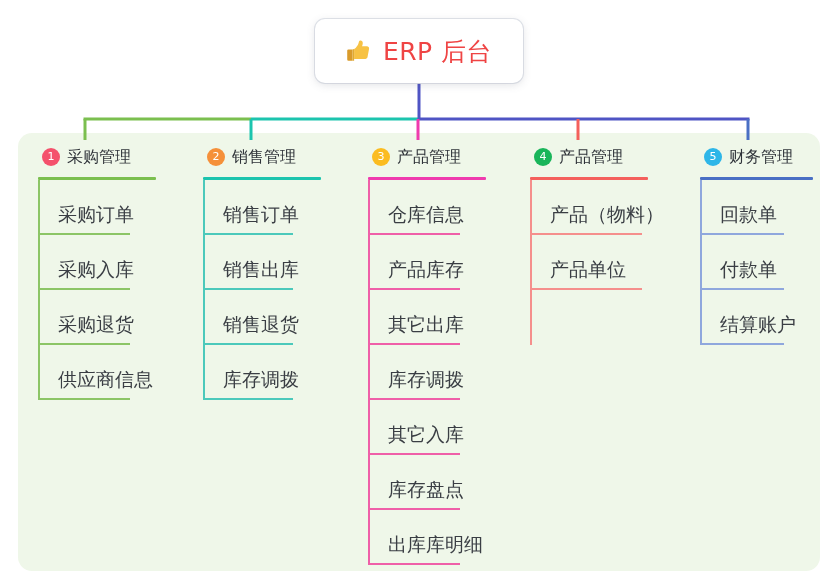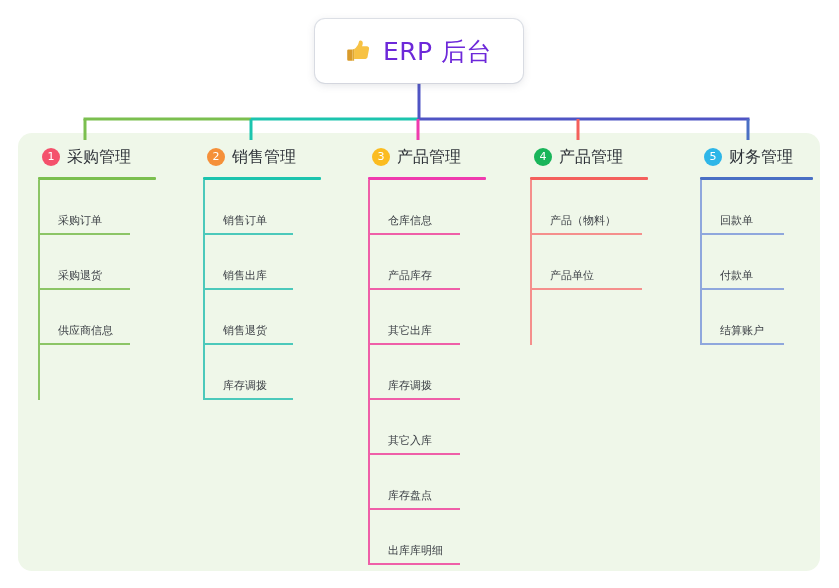--- a/index.html
+++ b/index.html
@@ -53,21 +53,21 @@
     gap: 11px;
   }
   .thumb-icon {
     width: 26px;
     height: 26px;
     display: block;
     flex: none;
   }
   .title-text {
     font-size: 25px;
-    color: #6d28d9;
+    color: #ef4444;
     letter-spacing: .5px;
     white-space: nowrap;
     font-family: "DejaVu Sans", "Liberation Sans", sans-serif;
     text-align: right;
   }
 
   
   .wires {
     position: absolute;
     left: 0;
@@ -123,21 +123,21 @@
     width: 2px;
   }
   .leaf {
     position: relative;
     height: 55px;
   }
   .leaf-label {
     position: absolute;
     left: 20px;
     bottom: 7px;
-    font-size: 11px;
+    font-size: 19px;
     color: #3a3e44;
     white-space: nowrap;
     font-family: "DejaVu Sans", "Liberation Sans", sans-serif;
   }
   .leaf-rule {
     position: absolute;
     left: 0;
     bottom: 0;
     height: 2px;
   }
@@ -179,20 +179,24 @@
           <span class="head-label">采购管理</span>
         </div>
         <div class="head-rule" style="background: rgb(123, 191, 79); width: 118px;"></div>
         <div class="leaf-list">
           <div class="leaf-spine" style="background: rgb(140, 197, 102); height: 220px;"></div>
           <div class="leaf">
             <span class="leaf-label">采购订单</span>
             <div class="leaf-rule" style="background: rgb(140, 197, 102); width: 92px;"></div>
           </div>
           <div class="leaf">
+            <span class="leaf-label">采购入库</span>
+            <div class="leaf-rule" style="background: rgb(140, 197, 102); width: 92px;"></div>
+          </div>
+          <div class="leaf">
             <span class="leaf-label">采购退货</span>
             <div class="leaf-rule" style="background: rgb(140, 197, 102); width: 92px;"></div>
           </div>
           <div class="leaf">
             <span class="leaf-label">供应商信息</span>
             <div class="leaf-rule" style="background: rgb(140, 197, 102); width: 92px;"></div>
           </div>
         </div>
       </div>
       <div class="col" style="left: 203px;">

